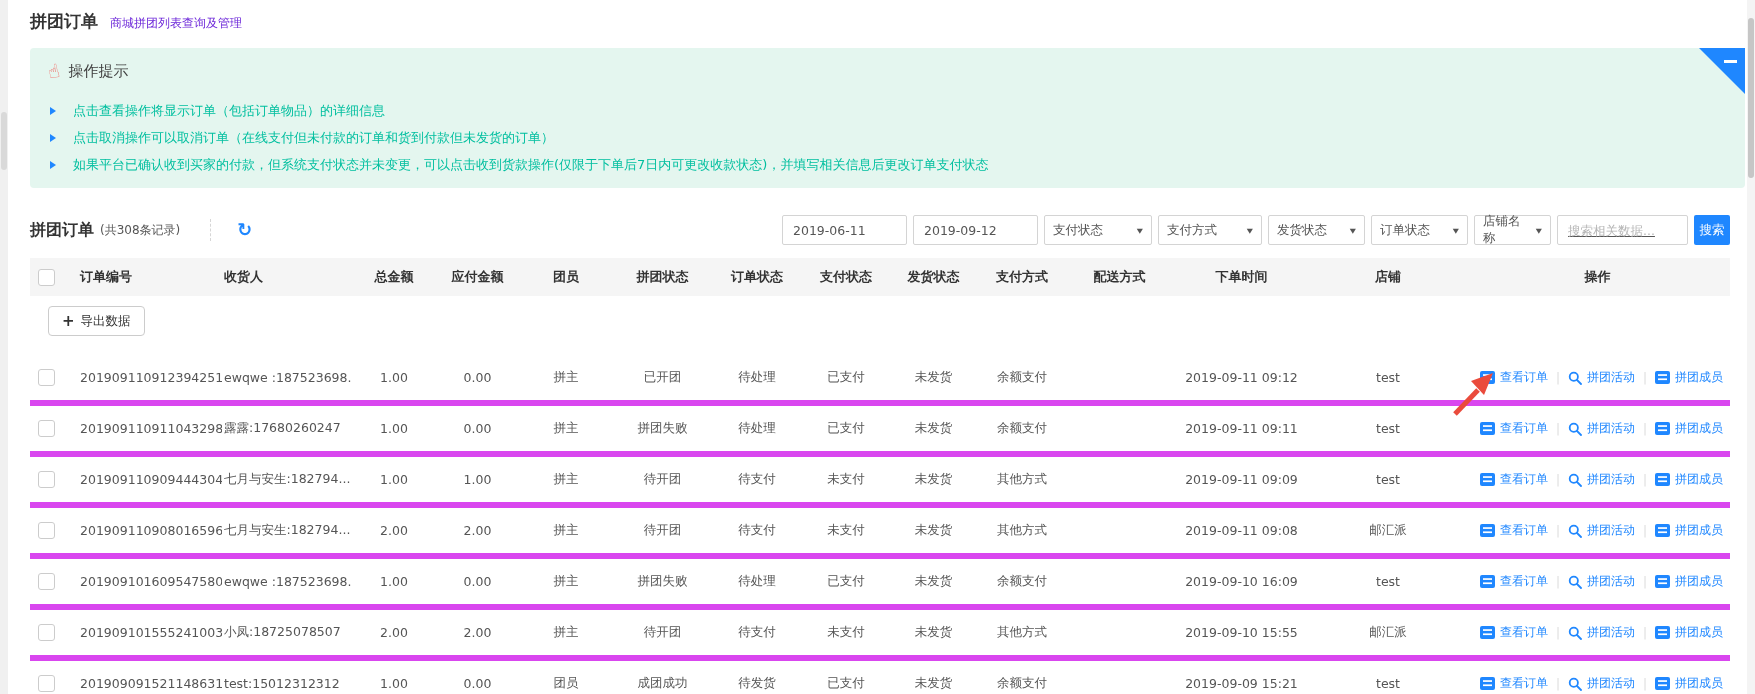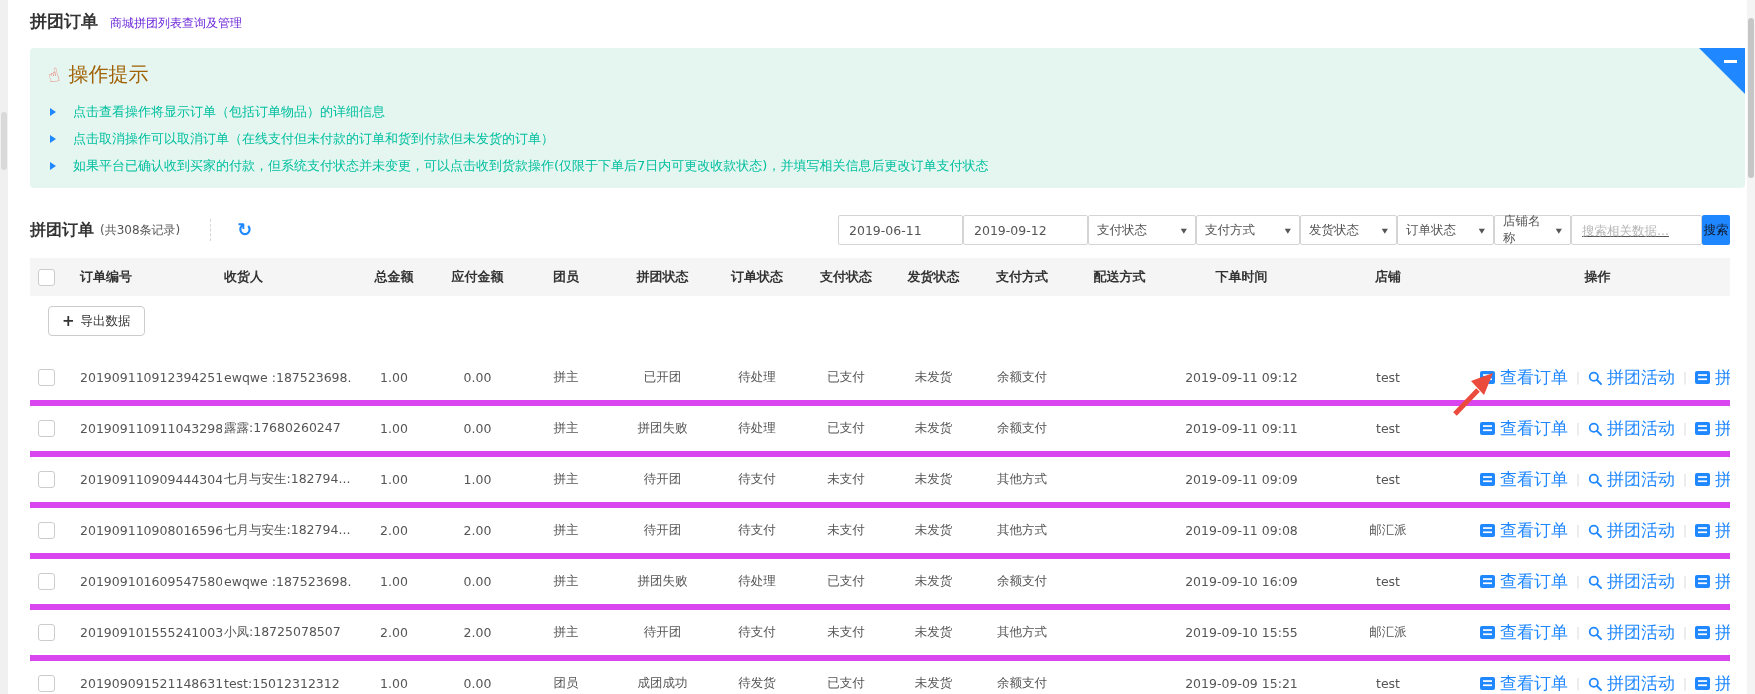--- a/index.html
+++ b/index.html
@@ -12,58 +12,58 @@
   .edge-right .thumb{position:absolute;left:1px;top:18px;width:6px;height:160px;background:#c6c6c6;border-radius:3px;}
   
   .page-head{position:absolute;left:30px;top:10px;display:flex;align-items:flex-end;gap:12px;}
   .pt{font-size:17px;font-weight:bold;color:#333;line-height:22px;}
   .ps{font-size:12px;color:#6d28d9;line-height:18px;}
   
   .notice{position:absolute;left:30px;top:48px;width:1715px;height:140px;background:#e4f6ef;border-radius:4px;box-sizing:border-box;}
   .corner{position:absolute;top:0;right:0;cursor:pointer;}
   .n-head{display:flex;align-items:center;gap:9px;padding:13px 0 0 18px;}
   .hand{font-size:19px;color:#f0716b;transform:rotate(-12deg);line-height:20px;}
-  .n-title{font-size:20px;color:#a16207;}
-  .n-list{margin-top:10px;}
+  .n-title{font-size:15px;color:#404040;}
+  .n-list{margin-top:16px;}
   .n-item{height:27px;display:flex;align-items:center;padding-left:20px;}
   .tri{width:0;height:0;border-left:6px solid #1f87ff;border-top:4px solid transparent;border-bottom:4px solid transparent;}
   .n-text{margin-left:17px;font-size:13px;color:#00bf9f;}
   
   .toolbar{position:absolute;left:30px;top:208px;width:1700px;height:44px;display:flex;align-items:center;justify-content:space-between;}
   .t-left{display:flex;align-items:center;}
   .sec-title{font-size:16px;font-weight:bold;color:#333;}
   .sec-count{font-size:12px;color:#555;margin-left:6px;}
   .vdash{width:0;height:22px;border-left:1px dashed #d6d6d6;margin:0 26px 0 30px;}
   .refresh{font-size:18px;font-weight:bold;color:#1f87ff;cursor:pointer;line-height:18px;}
-  .t-filters{display:flex;align-items:center;gap:0;}
+  .t-filters{display:flex;align-items:center;gap:6px;}
   .inp{height:30px;border:1px solid #d4d4d4;border-radius:2px;background:#fff;box-sizing:border-box;
        font-size:12.5px;color:#555;display:flex;align-items:center;}
   input.inp{padding:0 0 0 10px;outline:none;font-family:inherit;}
   input.inp::placeholder{color:#b5b5b5;}
   .date{width:125px;}
   .sel{justify-content:space-between;padding:0 8px;cursor:pointer;}
   .caret{font-size:8px;color:#555;transform:scaleY(.85);margin-left:6px;}
   .search{width:131px;text-decoration:underline;}
-  .btn-search{width:28px;height:30px;border:none;border-radius:2px;background:#1f87ff;color:#0f172a;
+  .btn-search{width:36px;height:30px;border:none;border-radius:2px;background:#1f87ff;color:#ffffff;
       font-size:12.5px;cursor:pointer;padding:0;font-family:inherit;}
   
   .table{position:absolute;left:30px;top:258px;width:1700px;}
   .trow{display:grid;grid-template-columns:32px 160px 130px 84px 83px 94px 99px 90px 88px 87px 90px 105px 139px 154px 265px;align-items:center;}
   .thead{height:38px;background:#f5f5f5;font-size:13px;font-weight:600;color:#333;}
   .tdata{height:45px;border-bottom:6px solid #d946ef;font-size:12.5px;color:#555;}
   .cell{display:flex;align-items:center;justify-content:center;overflow:hidden;white-space:nowrap;}
   .c-order{justify-content:flex-start;padding-left:18px;}
   .c-left{justify-content:flex-start;padding-left:2px;}
   .c-actions{justify-content:flex-start;padding-left:15px;}
   .cb{width:15px;height:15px;border:1px solid #ccc;border-radius:3px;background:#fff;cursor:pointer;}
   .export-wrap{height:59px;}
   .btn-export{display:inline-flex;align-items:center;gap:6px;margin:10px 0 0 18px;height:30px;padding:0 13px;
       background:#fff;border:1px solid #ccc;border-radius:4px;font-size:12.5px;color:#333;cursor:pointer;font-family:inherit;}
   .plus{font-size:15px;font-weight:bold;line-height:15px;}
-  .alink{display:inline-flex;align-items:center;gap:5px;color:#1f87ff;font-size:17px;cursor:pointer;}
+  .alink{display:inline-flex;align-items:center;gap:5px;color:#1f87ff;font-size:12px;cursor:pointer;}
   .sep{color:#dcdcdc;margin:0 8px;font-size:12px;}
   .red-arrow{position:absolute;left:1448px;top:370px;pointer-events:none;}
 </style>
 </head>
 <body>
 
 <div class="screen">
 
   <div class="edge-left">
     <div class="thumb"></div>

